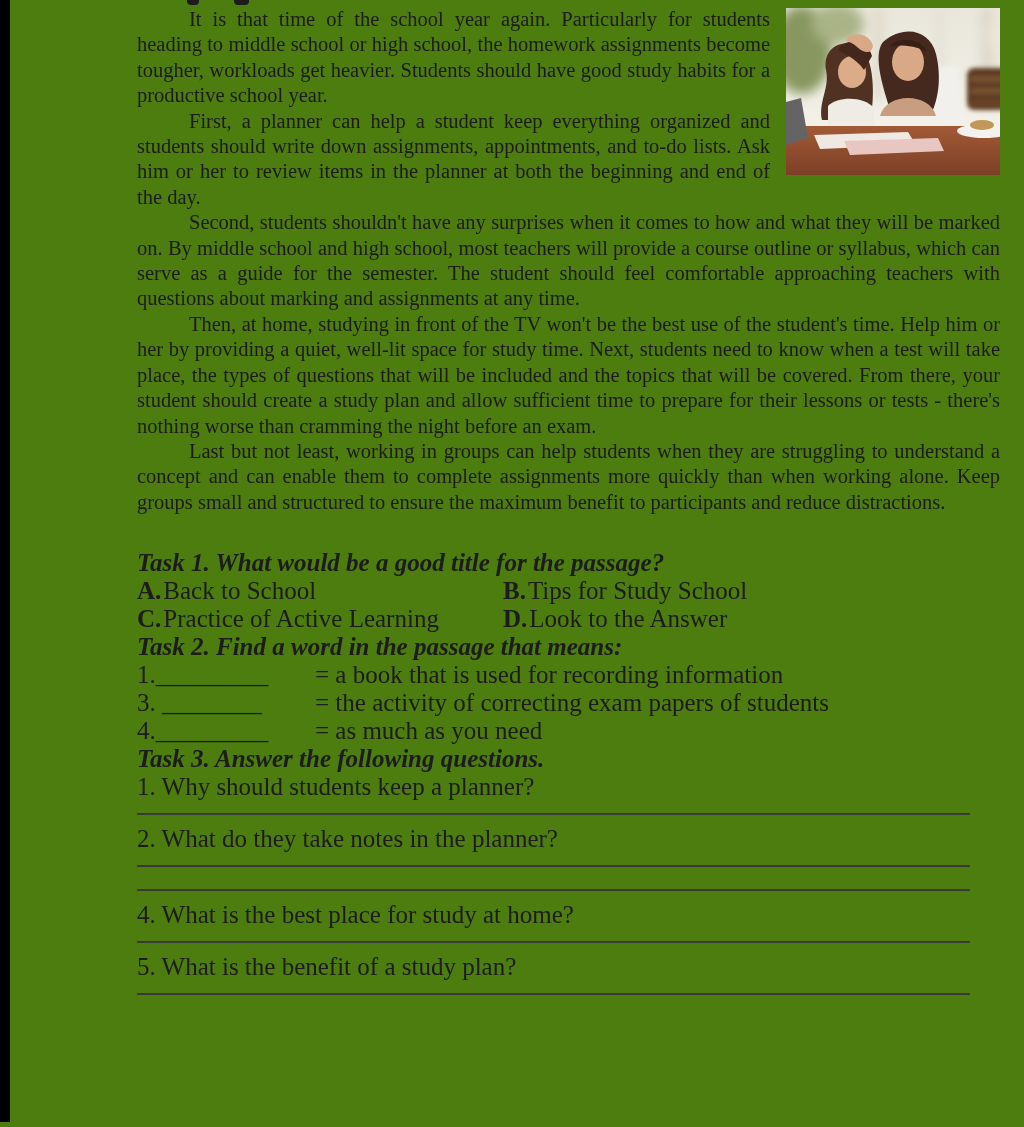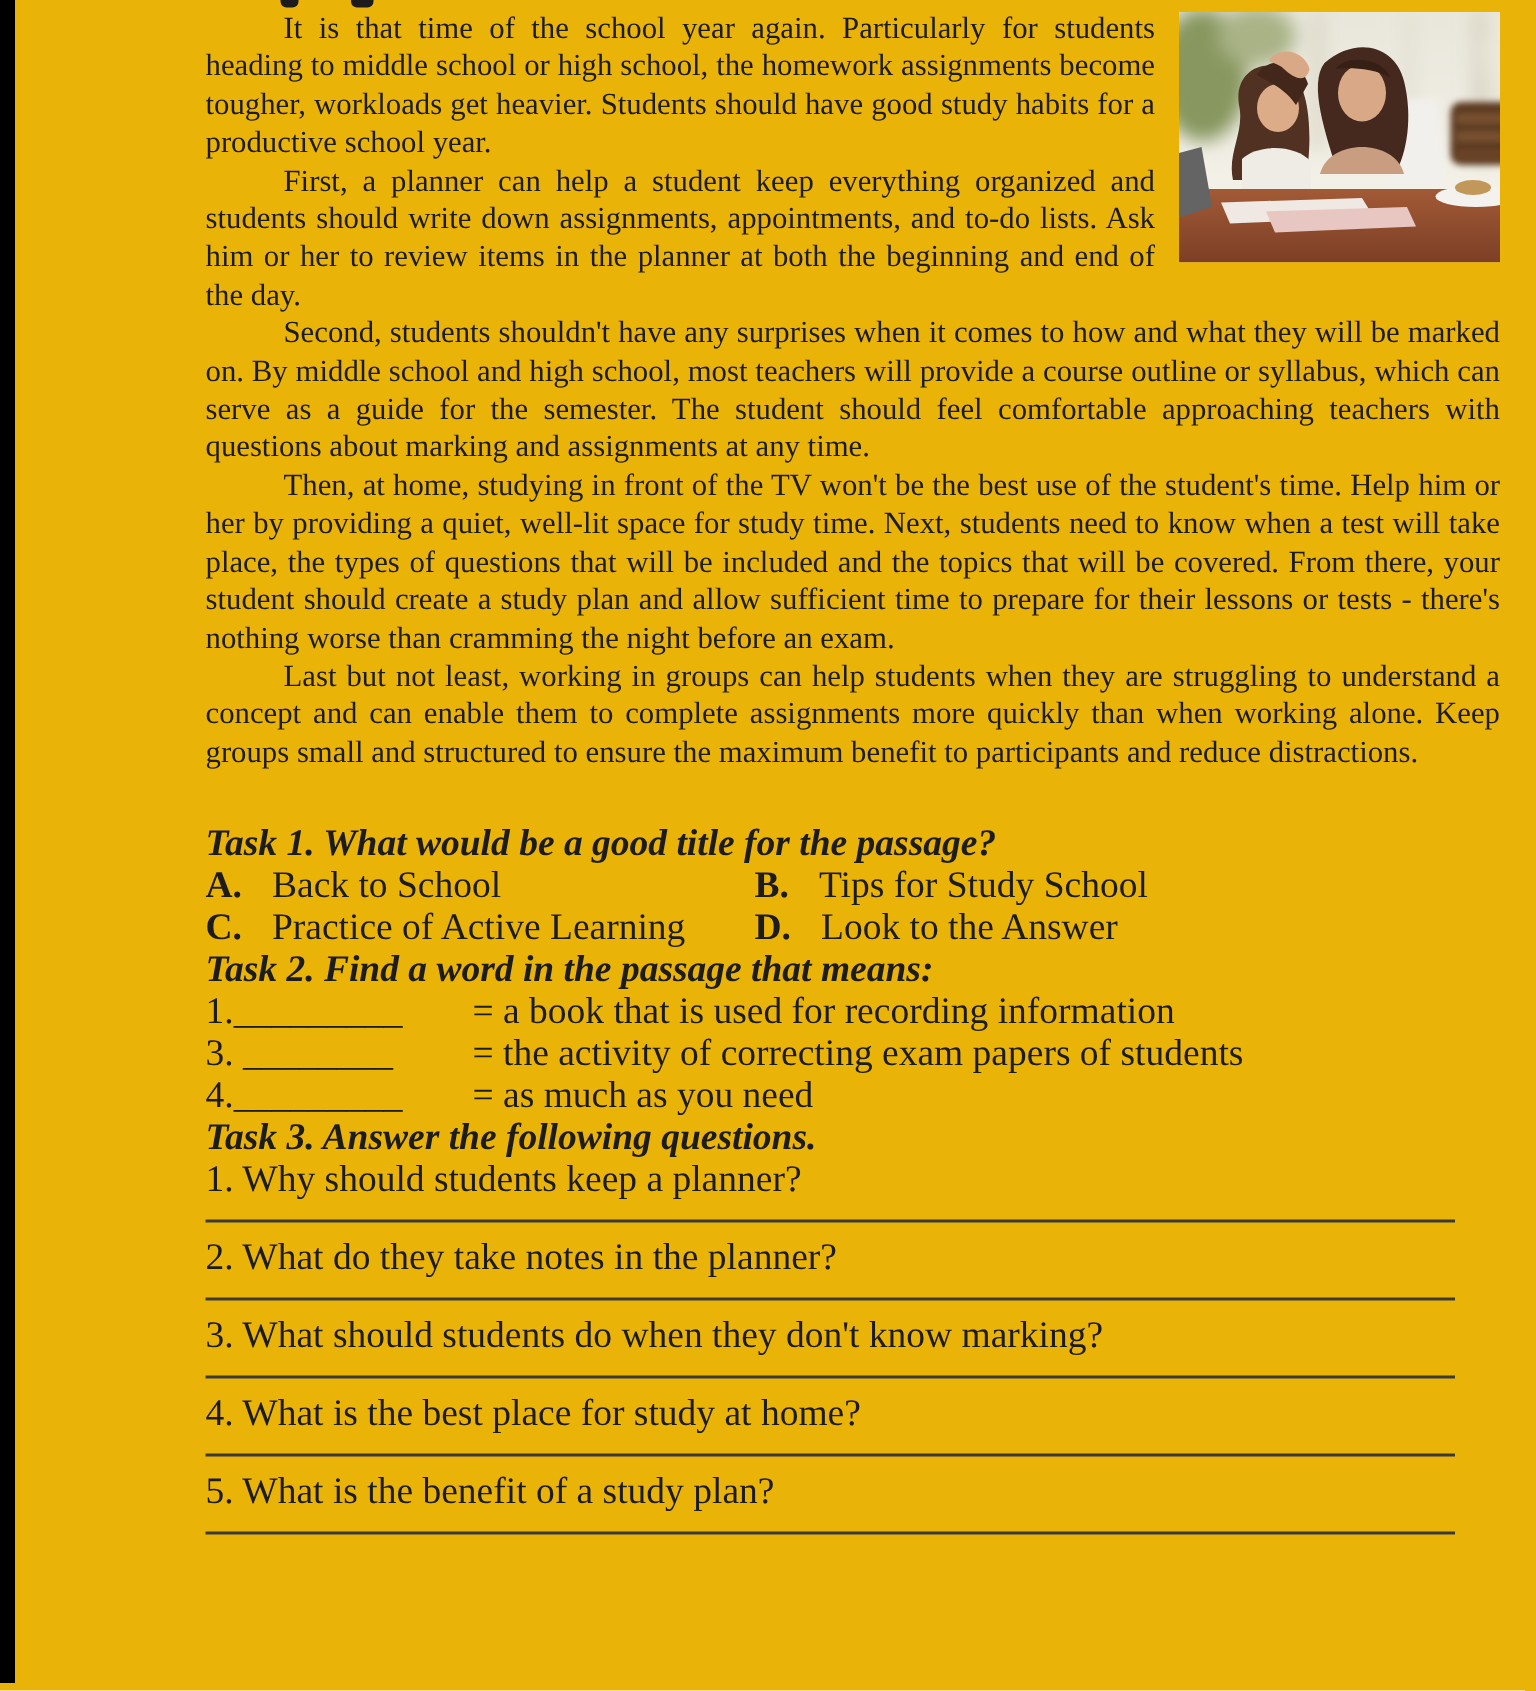--- a/index.html
+++ b/index.html
@@ -1,21 +1,21 @@
 <!DOCTYPE html>
 <html><head>
 <meta charset="utf-8">
 <style>
   * { margin: 0; padding: 0; box-sizing: border-box; }
   html, body { background: #ffffff; }
   .page {
     position: relative;
     width: 1024px;
     height: 1127px;
-    background: #eab308;
+    background: #4d7c0f;
     overflow: hidden;
     font-family: "Liberation Serif", serif;
     color: #1c1c1c;
   }
   .edge-bar {
     position: absolute;
     left: 0; top: 0;
     width: 10px; height: 1122px;
     background: #000000;
   }
@@ -61,21 +61,21 @@
   .tasks { font-size: 25px; }
   .task-heading {
     font-weight: bold;
     font-style: italic;
     line-height: 28px;
   }
   .opt-row { display: flex; line-height: 28px; }
   .opt-cell { display: flex; }
   .opt-cell.first { width: 366px; }
   .opt-letter { font-weight: bold; }
-  .opt-text { margin-left: 20px; }
+  .opt-text { margin-left: 2px; }
 
   .t2-row { display: flex; line-height: 28px; justify-content: center; }
   .t2-left { width: 178px; white-space: pre; }
   .t2-def { flex: 1; }
 
   .q-line { line-height: 28px; }
   .answer-line {
     width: 833px;
     height: 14px;
     border-bottom: 2px solid #3a3a3a;
@@ -201,21 +201,20 @@
         <span class="t2-left">4._________</span>
         <span class="t2-def">= as much as you need</span>
       </div>
 
       <div class="task-heading">Task 3. Answer the following questions.</div>
 
       <div class="q-line">1. Why should students keep a planner?</div>
       <div class="answer-line"></div>
       <div class="q-line">2. What do they take notes in the planner?</div>
       <div class="answer-line"></div>
-      <div class="q-line">3. What should students do when they don't know marking?</div>
       <div class="answer-line"></div>
       <div class="q-line">4. What is the best place for study at home?</div>
       <div class="answer-line"></div>
       <div class="q-line">5. What is the benefit of a study plan?</div>
       <div class="answer-line"></div>
 
     </div>
   </div>
 </div>
 

